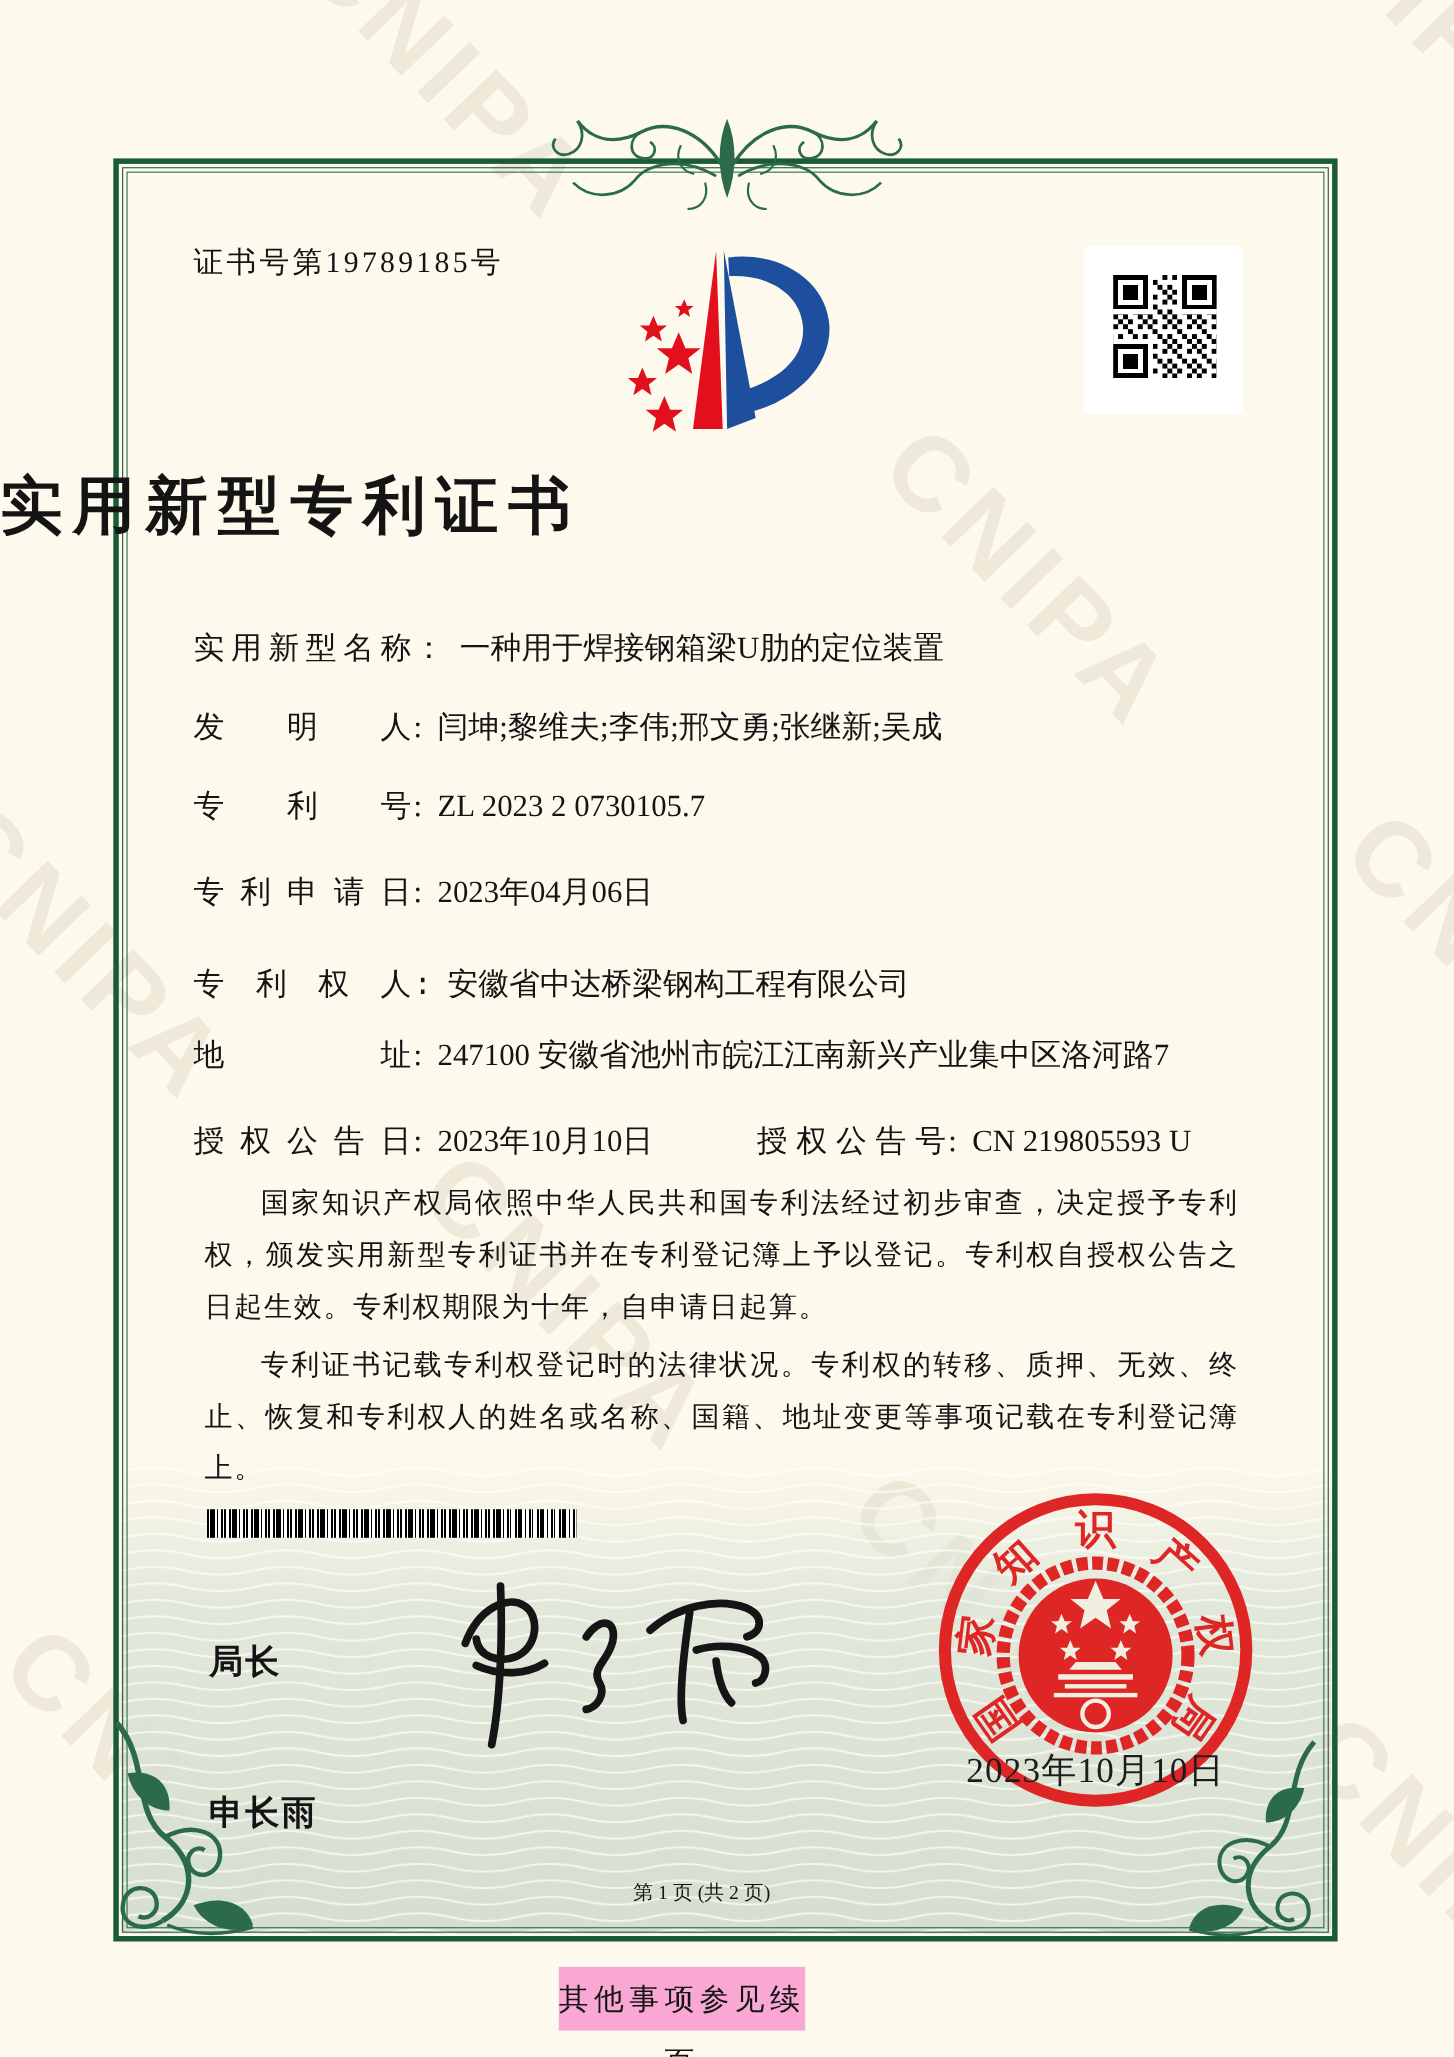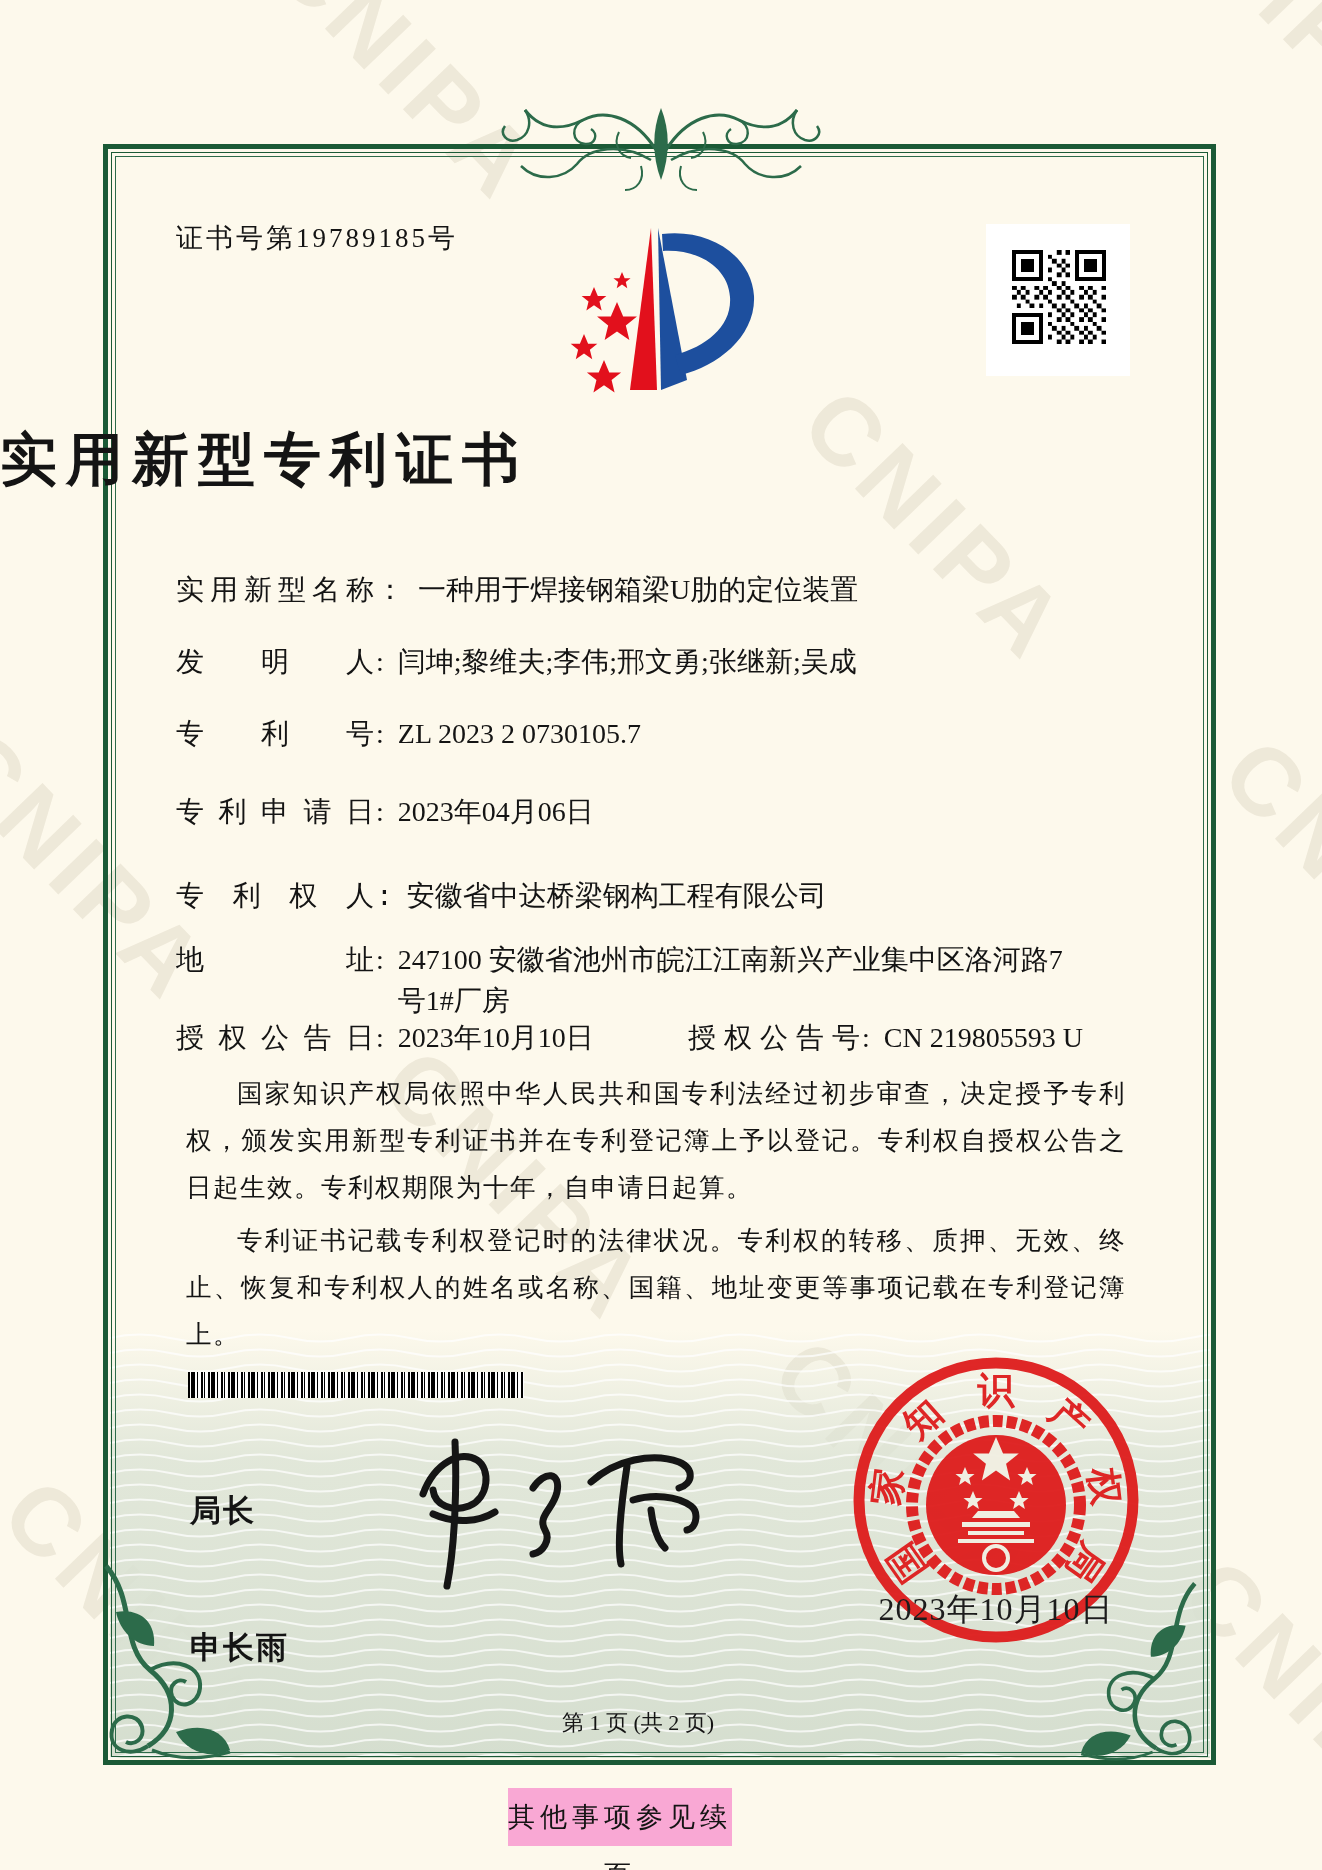--- a/index.html
+++ b/index.html
@@ -56,21 +56,21 @@
       #000 16px 17px,#fdfdfd 17px 20px);
   }
   .director-label{position:absolute; left:190px; top:1490px; font-family:"Liberation Sans",sans-serif; font-weight:bold; font-size:31px; letter-spacing:2px;}
   .director-name{position:absolute; left:190px; top:1627px; font-family:"Liberation Sans",sans-serif; font-weight:bold; font-size:31px; letter-spacing:2px;}
   .signature{position:absolute; left:395px; top:1436px;}
   .seal{position:absolute; left:851px; top:1355px; opacity:0.95;}
   .seal-date{
     position:absolute; left:851px; top:1588px; width:290px; text-align:center;
     font-size:32px; color:#1c1c1c; letter-spacing:1px;
   }
-  .page-info{position:absolute; left:0; top:1708px; width:1276px; text-align:center; font-size:22px;}
+  .page-info{position:absolute; left:0; top:1708px; width:1276px; text-align:center; font-size:18px;}
   .cont-box{
     position:absolute; left:508px; top:1788px; width:224px; height:58px;
     background:#f9a8d4; text-align:center; line-height:58px;
     font-size:27px; letter-spacing:5px;
   }
   .ornament{position:absolute;}
 </style>
 </head>
 <body>
 
@@ -211,21 +211,21 @@
   <div class="frow" style="top:714px;">
     <span class="flabel">专利号</span><span class="fcolon">:</span><span class="fvalue">ZL 2023 2 0730105.7</span>
   </div>
   <div class="frow" style="top:792px;">
     <span class="flabel">专利申请日</span><span class="fcolon">:</span><span class="fvalue">2023年04月06日</span>
   </div>
   <div class="frow" style="top:878px;font-family:Liberation Mono, monospace;">
     <span class="flabel">专利权人</span><span class="fcolon">:</span><span class="fvalue">安徽省中达桥梁钢构工程有限公司</span>
   </div>
   <div class="frow" style="top:940px;">
-    <span class="flabel">地址</span><span class="fcolon">:</span><span class="fvalue"><span class="addr-line">247100 安徽省池州市皖江江南新兴产业集中区洛河路7</span><span class="addr-line">号1#厂房</span></span>
+    <span class="flabel">地址</span><span class="fcolon">:</span><span class="fvalue"><span class="addr-line">247100 安徽省池州市皖江江南新兴产业集中区洛河路7</span></span>
   </div>
   <div class="frow" style="top:1018px; width:1000px;">
     <span class="flabel">授权公告日</span><span class="fcolon">:</span><span class="fvalue">2023年10月10日</span>
     <span class="grant-no">
       <span class="flabel-n">授权公告号</span><span class="fcolon">:</span><span class="fvalue">CN 219805593 U</span>
     </span>
   </div>
 
   <div class="body-text">
     <p>国家知识产权局依照中华人民共和国专利法经过初步审查，决定授予专利权，颁发实用新型专利证书并在专利登记簿上予以登记。专利权自授权公告之日起生效。专利权期限为十年，自申请日起算。</p>

